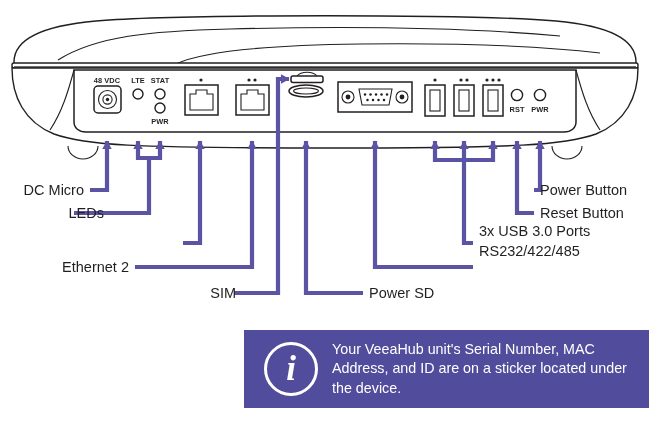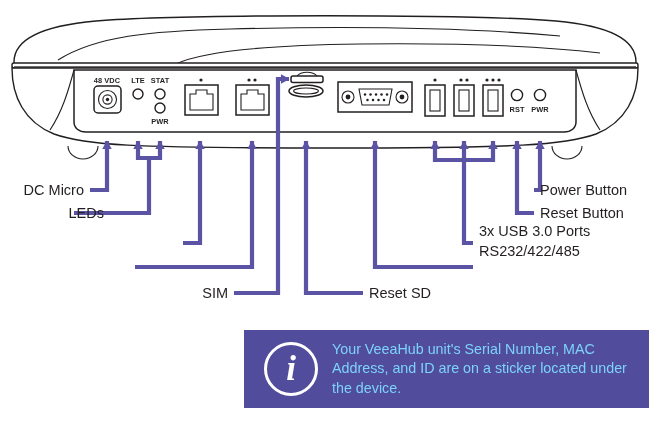--- a/index.html
+++ b/index.html
@@ -57,21 +57,21 @@
   }
   #info-icon .ring{
     position:absolute;inset:0;border:3.2px solid #ffffff;border-radius:50%;
   }
   #info-icon .glyph{
     position:absolute;inset:0;display:flex;align-items:center;justify-content:center;
     color:#ffffff;font-family:"Liberation Serif",serif;font-style:italic;
     font-size:35px;font-weight:bold;line-height:1;padding-bottom:2px;
   }
   #info-text{
-    color:#7dd3fc;font-size:14.3px;line-height:1.34;padding-right:14px;
+    color:#ffffff;font-size:14.3px;line-height:1.34;padding-right:14px;
   }
 </style>
 </head>
 <body>
 
 <div id="diagram-root">
 
   <svg class="layer" viewBox="0 0 649 422">
 
     <path class="shell" d="M14,62 C14,40 40,26 96,21 C180,14 470,14 556,21
@@ -195,24 +195,25 @@
     <path class="lead" d="M517,141 L517,213 L534,213" marker-start="url(#ah-up)"></path>
 
     <path class="lead" d="M540,141 L540,190 L534,190" marker-start="url(#ah-up)"></path>
   </svg>
 
   <div class="callout r" style="left:0;top:183px;width:84px;">DC Micro</div>
 
   <div class="callout r" style="left:0;top:206px;width:68px;margin-left:36px;">LEDs</div>
 
 
-
-  <div class="callout r" style="left:0;top:286px;width:228px;">SIM</div>
-
-  <div class="callout" style="left:369px;top:286px;">Reset SD</div>
+  <div class="callout r" style="left:0;top:260px;width:129px;">Ethernet 2</div>
+
+  <div class="callout r" style="left:0;top:286px;width:228px;padding-left:8px;">SIM</div>
+
+  <div class="callout" style="left:369px;top:286px;">Power SD</div>
 
   <div class="callout" style="left:479px;top:244px;">RS232/422/485</div>
 
   <div class="callout" style="left:479px;top:224px;">3x USB 3.0 Ports</div>
 
   <div class="callout" style="left:540px;top:206px;">Reset Button</div>
 
   <div class="callout" style="left:540px;top:183px;">Power Button</div>
 
   <div id="info-box">

